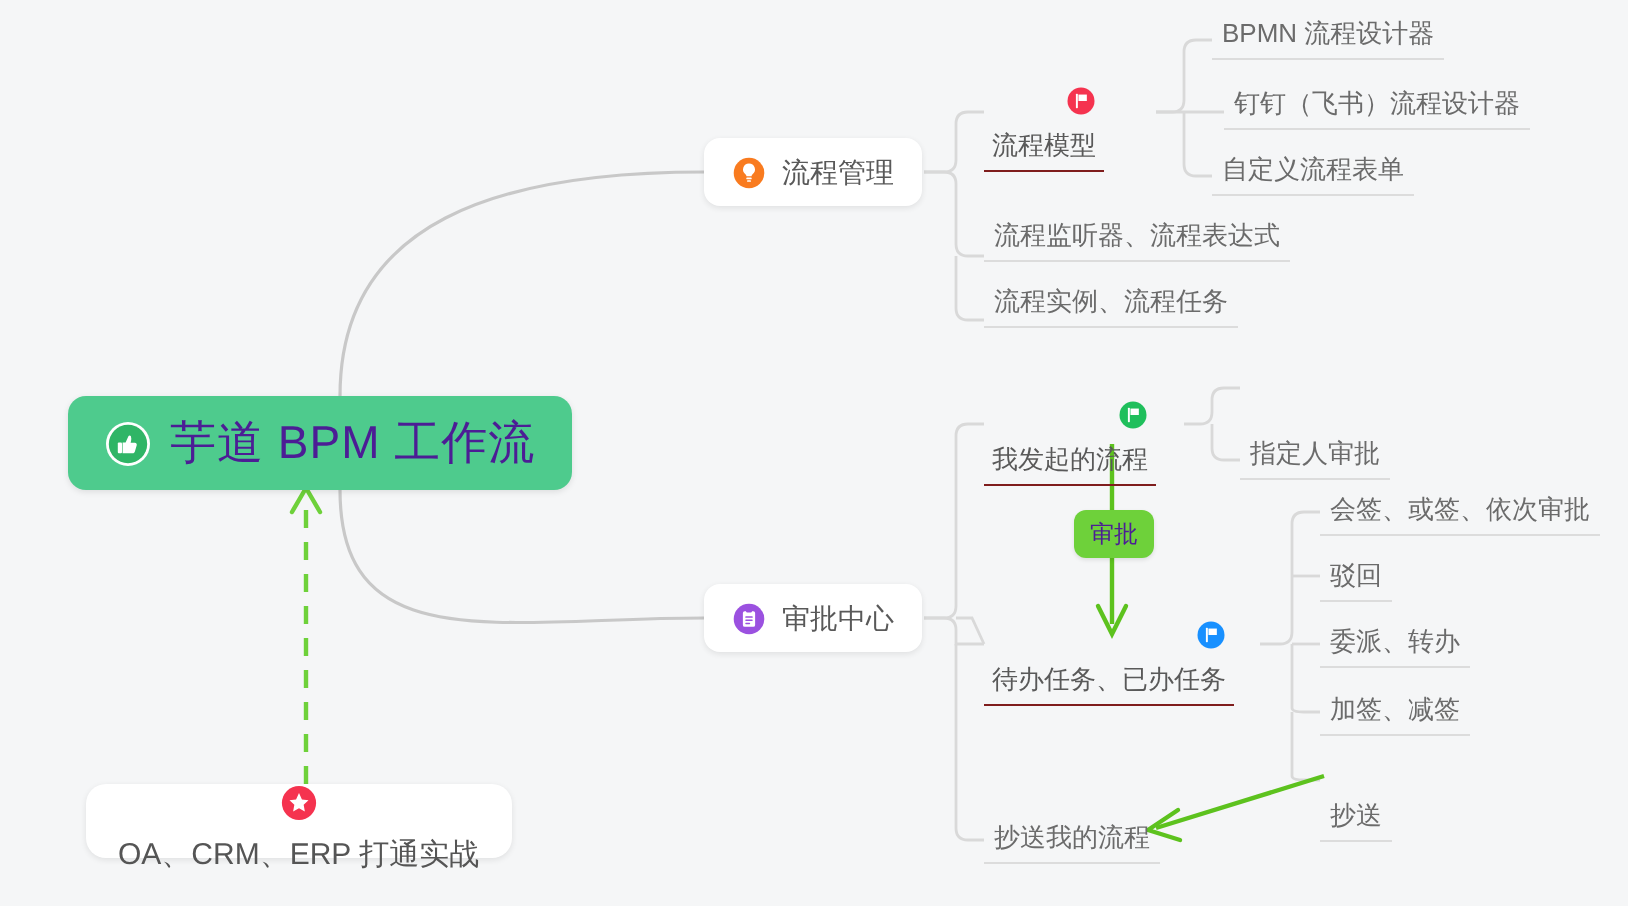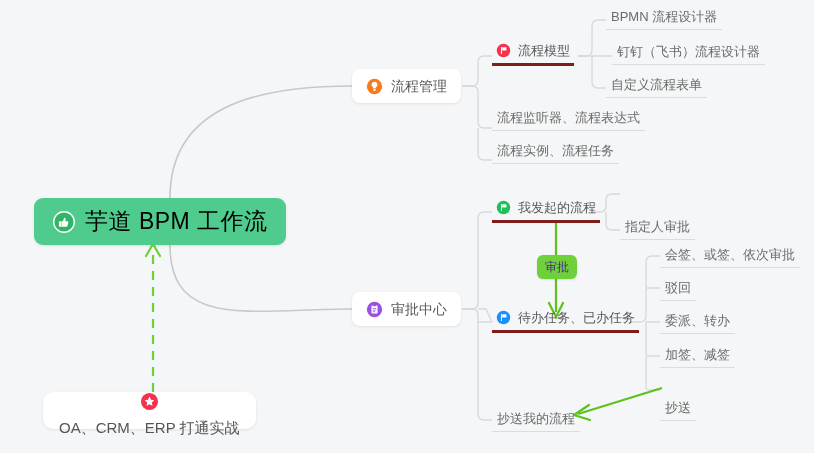--- a/index.html
+++ b/index.html
@@ -18,21 +18,21 @@
     position:absolute;
     display:flex;align-items:center;gap:9px;
     background:#4ecb8d;
     border-radius:9px;
     padding:0 18px;
     height:47px;
     box-shadow:0 1px 3px rgba(0,0,0,.10);
     white-space:nowrap;
   }
   .root-label{
-    color:#000000;
+    color:#4c1d95;
     font-size:23px;
     letter-spacing:.5px;
     line-height:1;
   }
 
   
   .branch-node{
     position:absolute;
     display:flex;align-items:center;gap:8px;
     background:#ffffff;
@@ -40,24 +40,25 @@
     padding:0 14px;
     height:34px;
     box-shadow:0 1px 3px rgba(0,0,0,.09);
     white-space:nowrap;
   }
   .branch-label{color:#595959;font-size:14px;line-height:1;}
 
   
   .sub-node{
     position:absolute;
-    display:flex;align-items:flex-start;gap:7px;
+    display:flex;align-items:flex-end;gap:7px;
     white-space:nowrap;
     padding:0 4px 3px 4px;
-    border-bottom:3px solid #7f1d1d;
+    border-bottom:1px solid #7f1d1d;
+    flex-direction:column;
   }
   .sub-label{color:#595959;font-size:13px;line-height:1.3;}
 
   
   .leaf-node{
     position:absolute;
     white-space:nowrap;
     color:#6b6b6b;
     font-size:13px;
     line-height:1.3;

